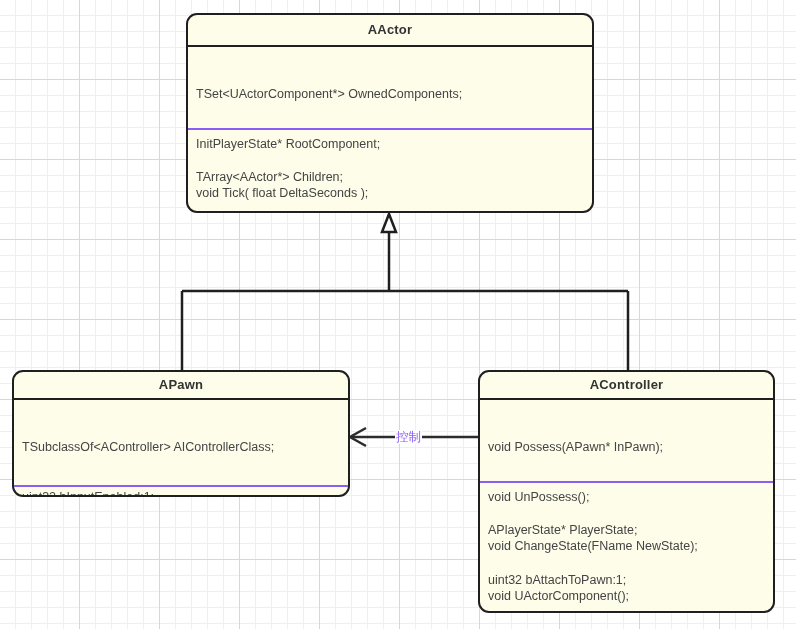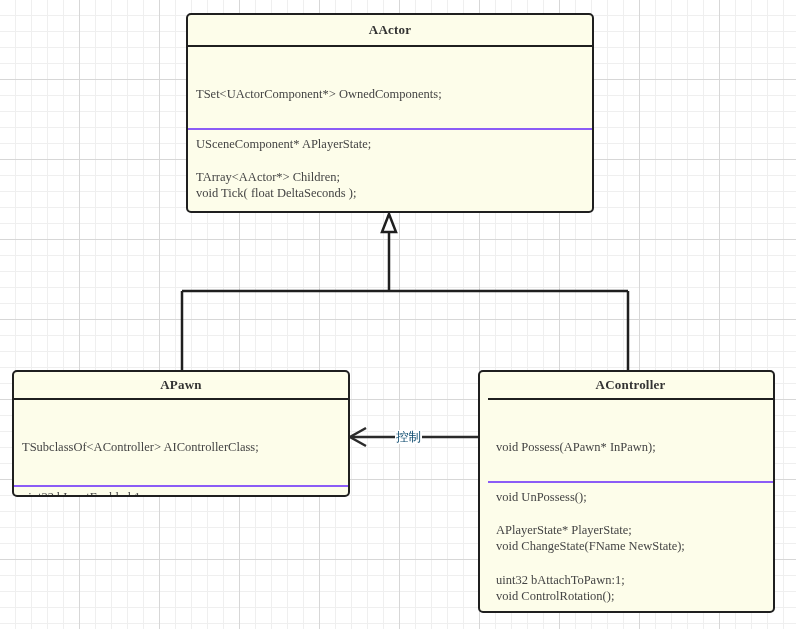--- a/index.html
+++ b/index.html
@@ -25,23 +25,22 @@
       linear-gradient(to bottom, #efefef 1px, transparent 1px);
     background-size: 80px 80px, 80px 80px, 16px 16px, 16px 16px;
     background-position: -1px -1px, -1px -1px, -1px -1px, -1px -1px;
   }
 
   .uml-box {
     position: absolute;
     box-sizing: border-box;
     background-color: #fdfdea;
     border: 2px solid #1f1f1f;
-    border-radius: 5px;
+    border-radius: 11px;
     overflow: hidden;
-    font-family: Liberation Serif, serif;
   }
   .uml-title {
     box-sizing: border-box;
     text-align: center;
     font-size: 13px;
     font-weight: bold;
     color: #333333;
     border-bottom: 2px solid #1f1f1f;
     line-height: 1;
     letter-spacing: 0.2px;
@@ -67,21 +66,21 @@
     position: absolute;
     left: 0;
     top: 0;
     width: 796px;
     height: 629px;
     pointer-events: none;
   }
   .edge-label {
     position: absolute;
     font-size: 12.5px;
-    color: #0c4a6e;
+    color: #8b5cf6;
     background-color: #ffffff;
     line-height: 14px;
     padding: 0 1px;
     white-space: nowrap;
   }
 </style>
 </head>
 <body>
 
 <div id="canvas">
@@ -102,21 +101,21 @@
 
     <polyline points="366,428 350,437 366,446" fill="none" stroke="#2b2b2b" stroke-width="2.5" stroke-linecap="butt" stroke-linejoin="miter"></polyline>
   </svg>
 
   <div class="edge-label" style="left:395px; top:430px;">控制</div>
 
   <div class="uml-box" id="box-aactor" style="left:186px; top:13px; width:408px; height:200px;">
     <div class="uml-title" style="height:32px; line-height:30px;">AActor</div>
     <div class="uml-compartment" style="height:53px;">
       <div class="line">TSet&lt;UActorComponent*&gt; OwnedComponents;</div>
-      <div class="line">USceneComponent* APlayerState;</div>
+      <div class="line">InitPlayerState* RootComponent;</div>
       <div class="line">void Tick( float DeltaSeconds );</div>
     </div>
     <div class="uml-compartment divider" style="height:111px;">
       <div class="line">TArray&lt;AActor*&gt; Children;</div>
       
       
       
       
     </div>
   </div>
@@ -127,27 +126,27 @@
       <div class="line">TSubclassOf&lt;AController&gt; AIControllerClass;</div>
       <div class="line">uint32 bInputEnabled:1;</div>
       
     </div>
     <div class="uml-compartment divider" style="height:43px;">
       
       
     </div>
   </div>
 
-  <div class="uml-box" id="box-acontroller" style="left:478px; top:370px; width:297px; height:243px;padding-left:8px;">
+  <div class="uml-box" id="box-acontroller" style="left:478px; top:370px; width:297px; height:243px;">
     <div class="uml-title" style="height:28px; line-height:26px;">AController</div>
     <div class="uml-compartment" style="height:53px;">
       <div class="line">void Possess(APawn* InPawn);</div>
       <div class="line">void UnPossess();</div>
       <div class="line">void ChangeState(FName NewState);</div>
-      <div class="line">void ControlRotation();</div>
+      <div class="line">void UActorComponent();</div>
     </div>
     <div class="uml-compartment divider" style="height:146px;">
       <div class="line">APlayerState* PlayerState;</div>
       <div class="line">uint32 bAttachToPawn:1;</div>
       <div class="line">FRotator ControlRotation;</div>
       
       
       
       
       

